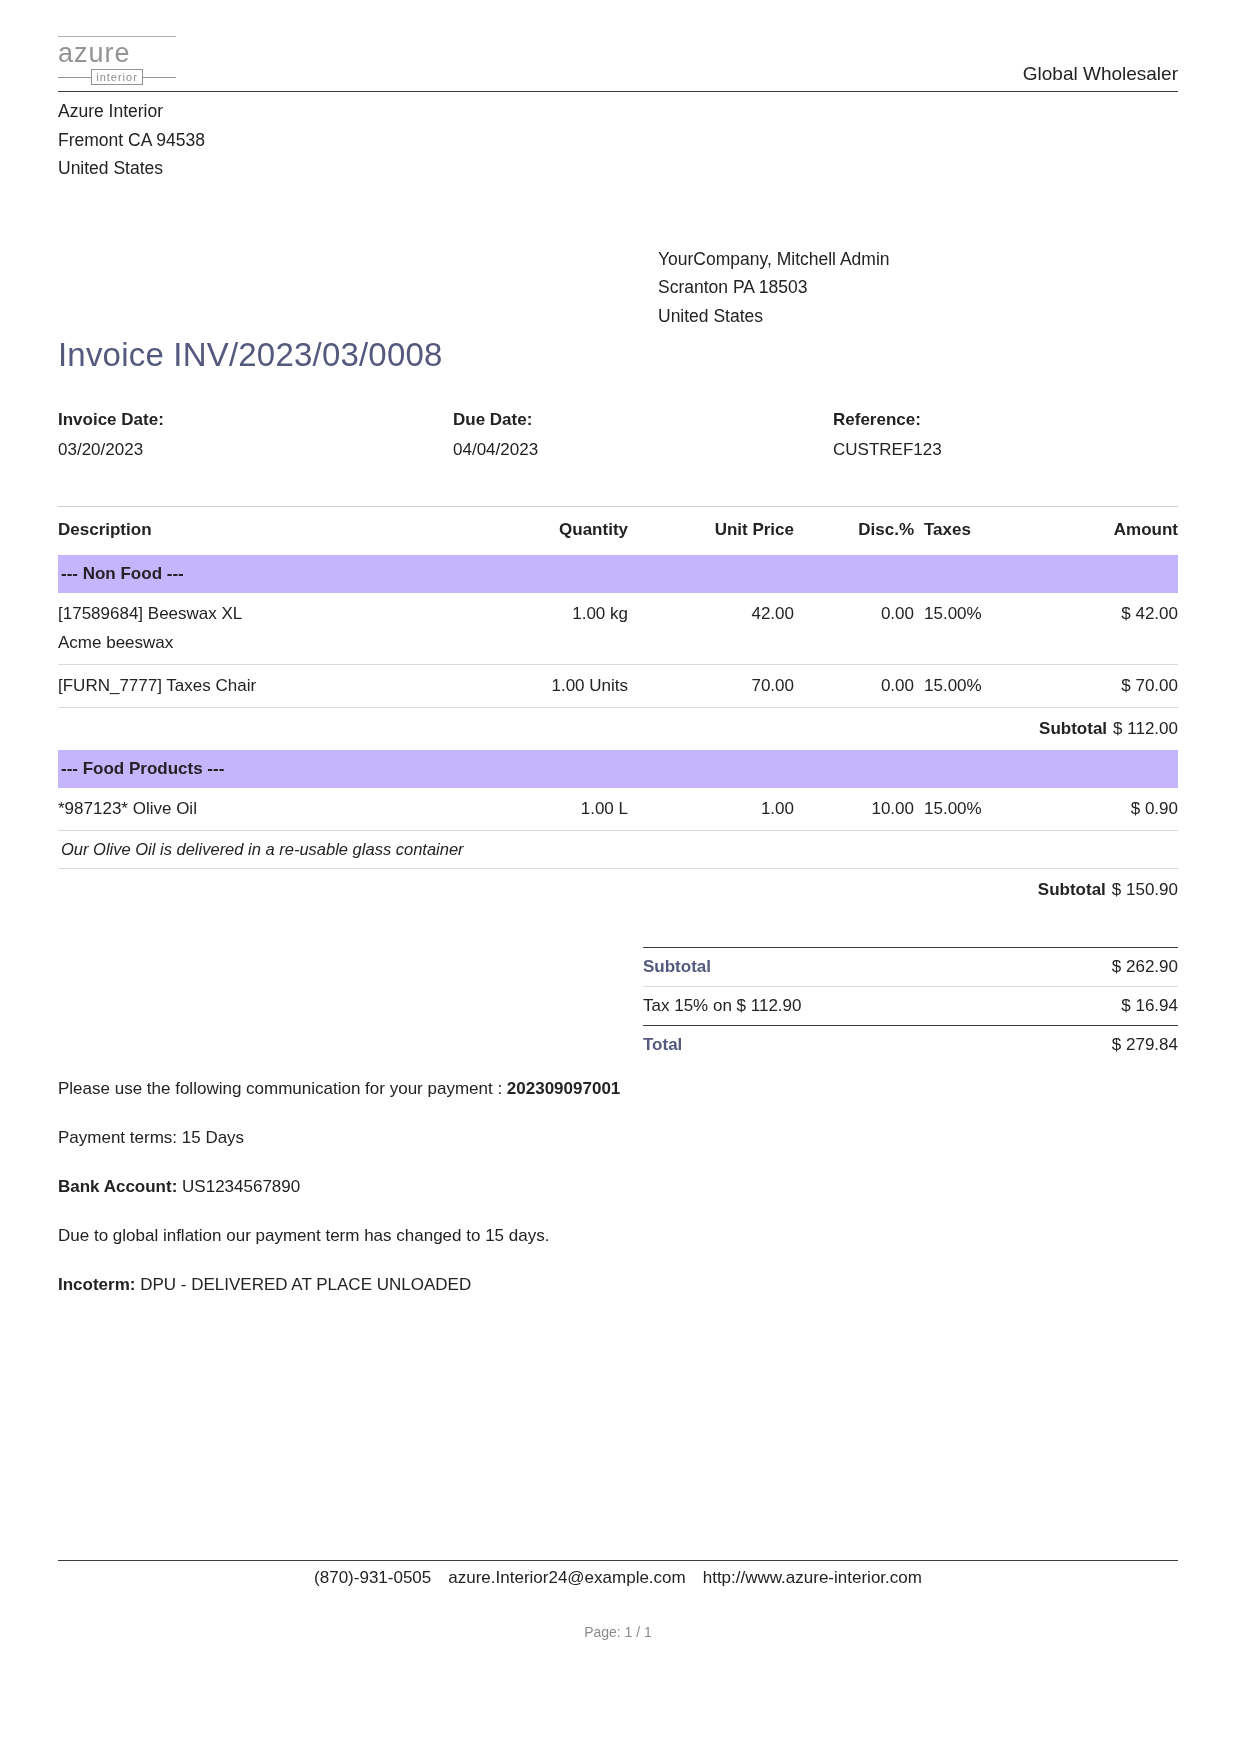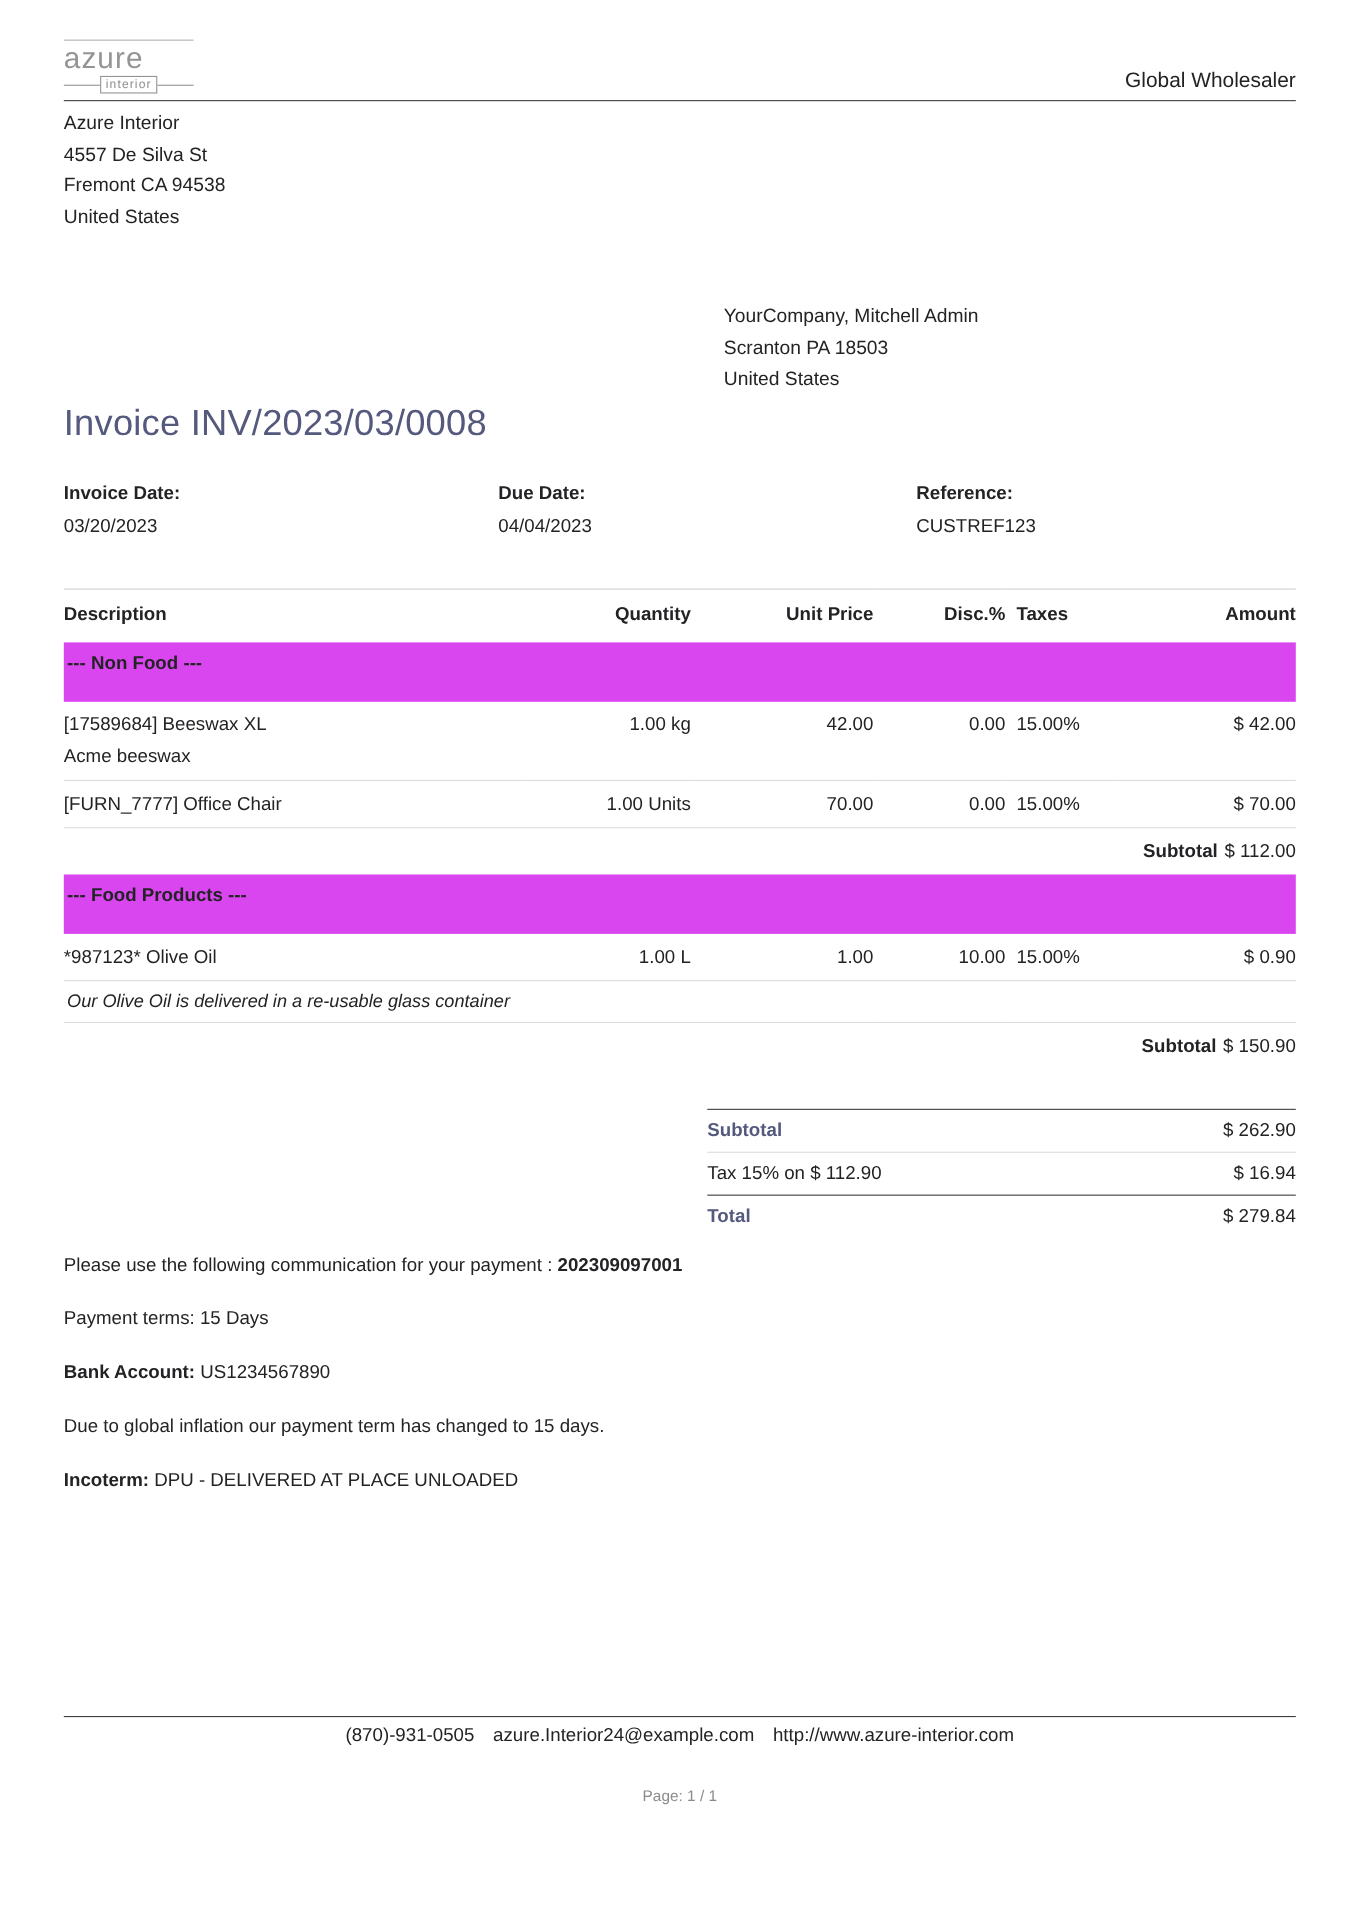--- a/index.html
+++ b/index.html
@@ -36,21 +36,21 @@
   .meta-col3 { flex:1; }
   .meta-label { font-weight:700; }
   .meta-value { margin-top:10px; }
 
   
   table.lines { width:100%; border-collapse:collapse; margin-top:46px;
                 border-top:1px solid #ccd0d4; font-size:17px; }
   table.lines th { font-weight:700; padding:13px 0 15px; }
   table.lines th.num, table.lines td.num { text-align:right; }
   table.lines th.txt, table.lines td.txt { text-align:left; padding-left:10px; }
-  tr.section-row td { background:#d946ef; font-weight:700; padding:9px 0 25px 3px; }
+  tr.section-row td { background:#c4b5fd; font-weight:700; padding:9px 0 9px 3px; }
   tr.product-row td { padding:11px 0; border-bottom:1px solid #d9dcdf; vertical-align:top; }
   .subdesc { padding-top:9px; }
   tr.note-row td { font-style:italic; font-size:16.5px; padding:9px 0 9px 3px;
                    border-bottom:1px solid #d9dcdf; }
   tr.line-subtotal-row td { padding:11px 0; text-align:right; }
   tr.line-subtotal-row .sub-label { font-weight:700; }
   tr.line-subtotal-row .sub-amount { margin-left:6px; }
 
   
   .totals-wrap { margin-left:585px; margin-top:36px; }
@@ -86,21 +86,20 @@
         <span class="ll"></span>
         <span class="logo-sub-text">interior</span>
         <span class="ll"></span>
       </div>
     </div>
     <div class="tagline">Global Wholesaler</div>
   </div>
 
   <div class="seller">
     <div>Azure Interior</div>
-    <div>4557 De Silva St</div>
     <div>Fremont CA 94538</div>
     <div>United States</div>
   </div>
 
   <div class="buyer">
     <div>YourCompany, Mitchell Admin</div>
     <div>Scranton PA 18503</div>
     <div>United States</div>
   </div>
 
@@ -149,21 +148,21 @@
           <div>[17589684] Beeswax XL</div>
           <div class="subdesc">Acme beeswax</div>
         </td>
         <td class="num">1.00 kg</td>
         <td class="num">42.00</td>
         <td class="num">0.00</td>
         <td class="txt">15.00%</td>
         <td class="num">$ 42.00</td>
       </tr>
       <tr class="product-row">
-        <td>[FURN_7777] Office Chair</td>
+        <td>[FURN_7777] Taxes Chair</td>
         <td class="num">1.00 Units</td>
         <td class="num">70.00</td>
         <td class="num">0.00</td>
         <td class="txt">15.00%</td>
         <td class="num">$ 70.00</td>
       </tr>
       <tr class="line-subtotal-row">
         <td colspan="6">
           <span class="sub-label">Subtotal</span><span class="sub-amount">$ 112.00</span>
         </td>

